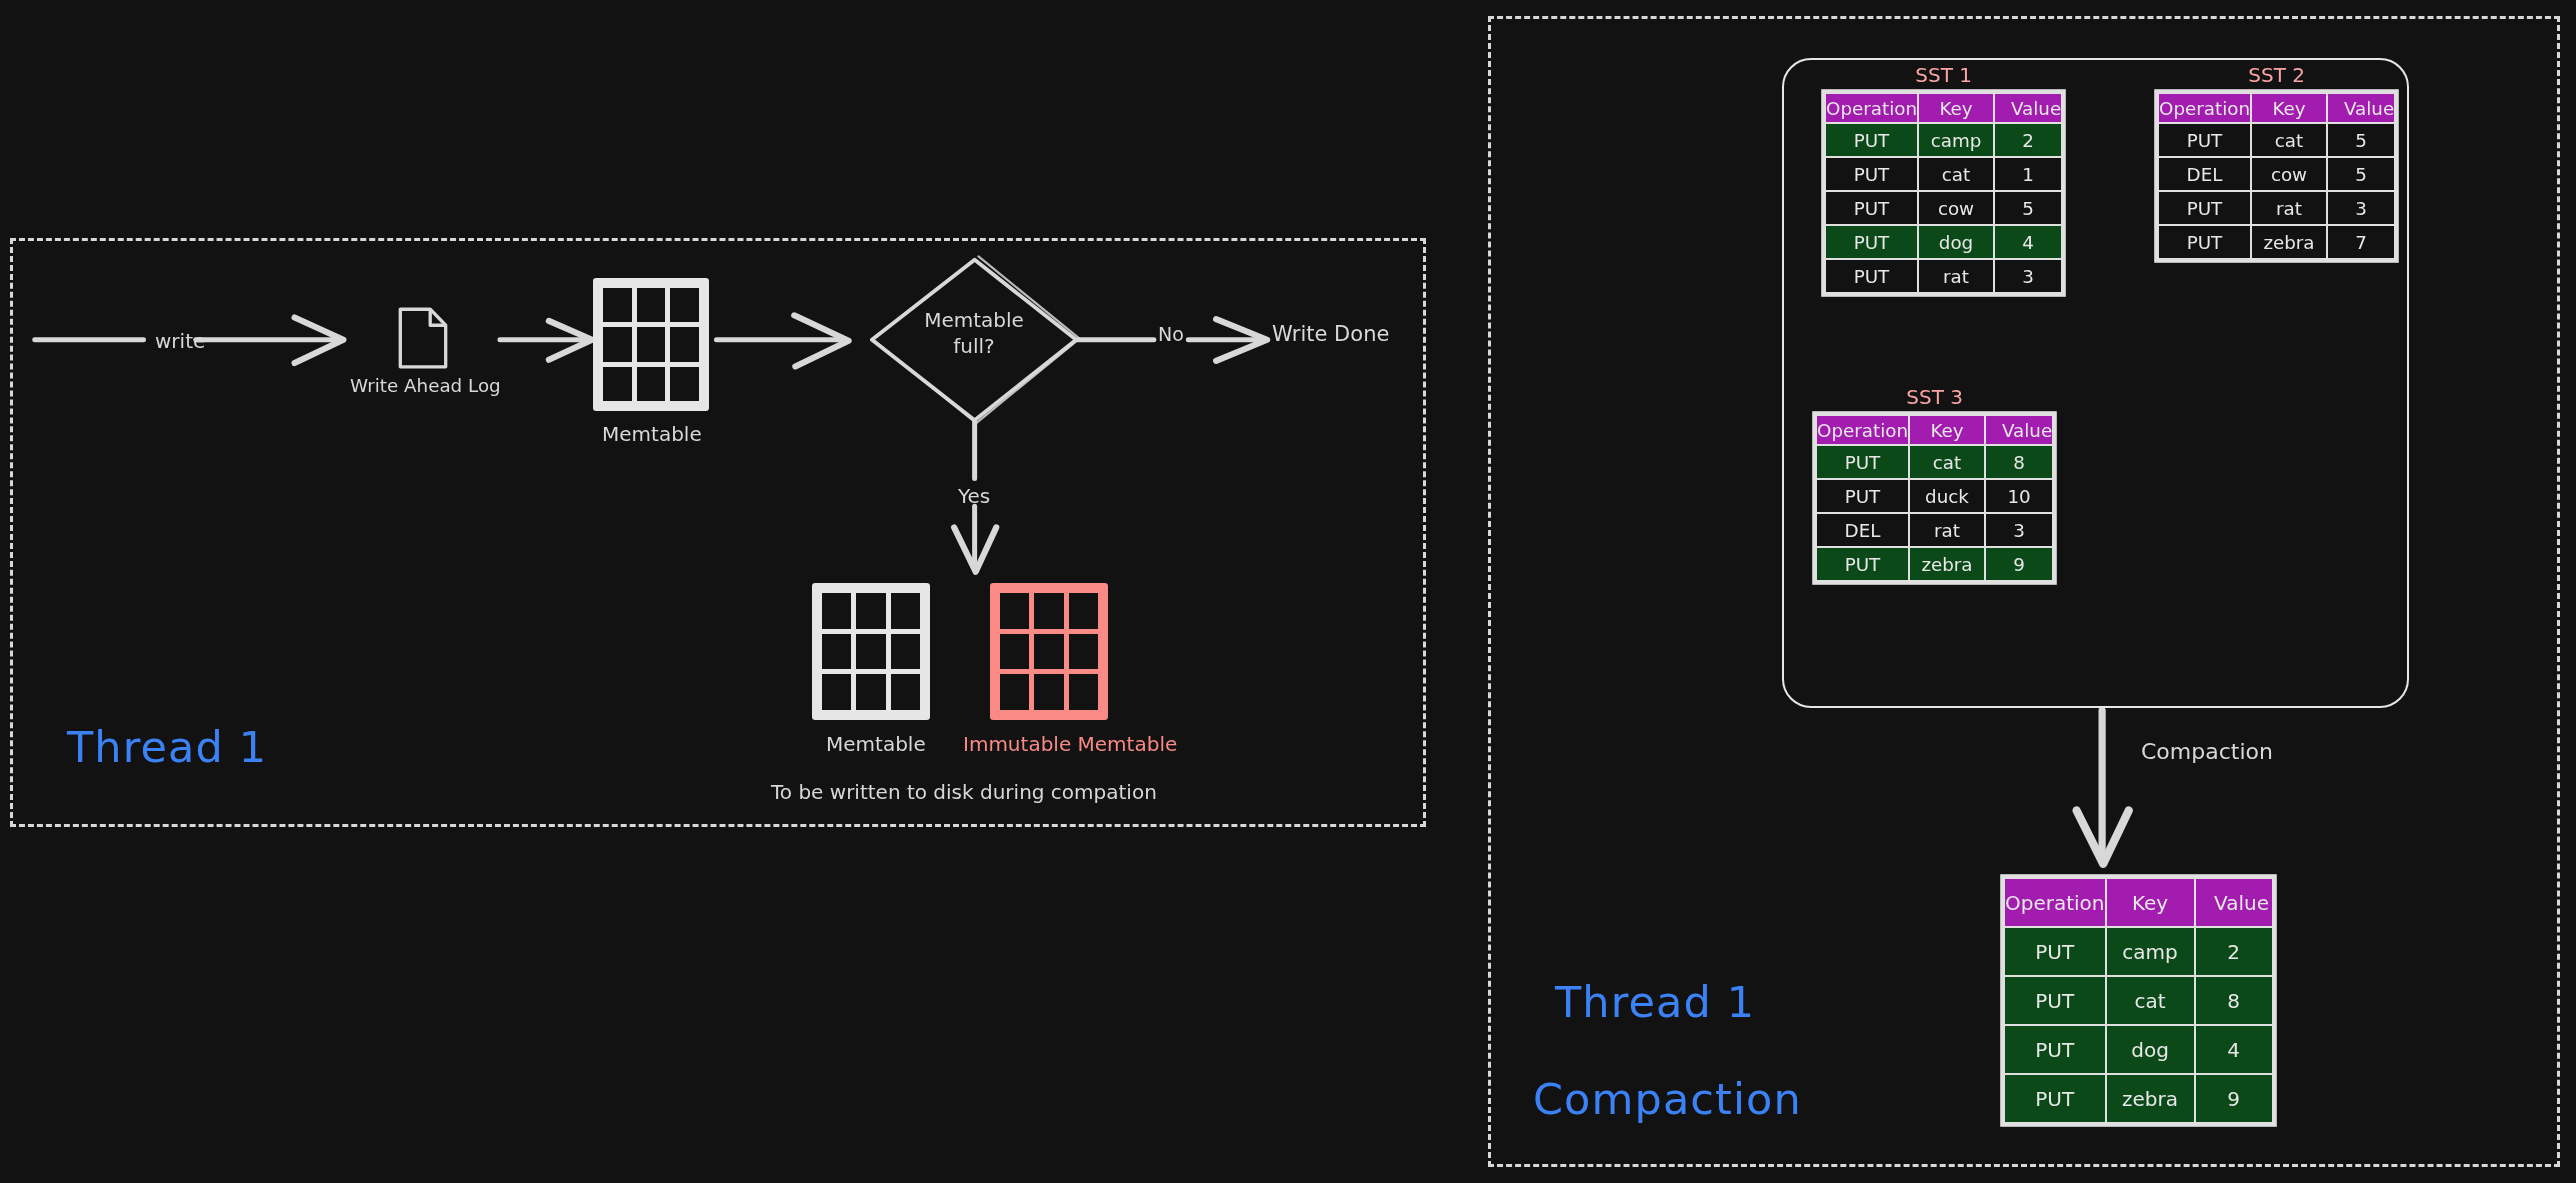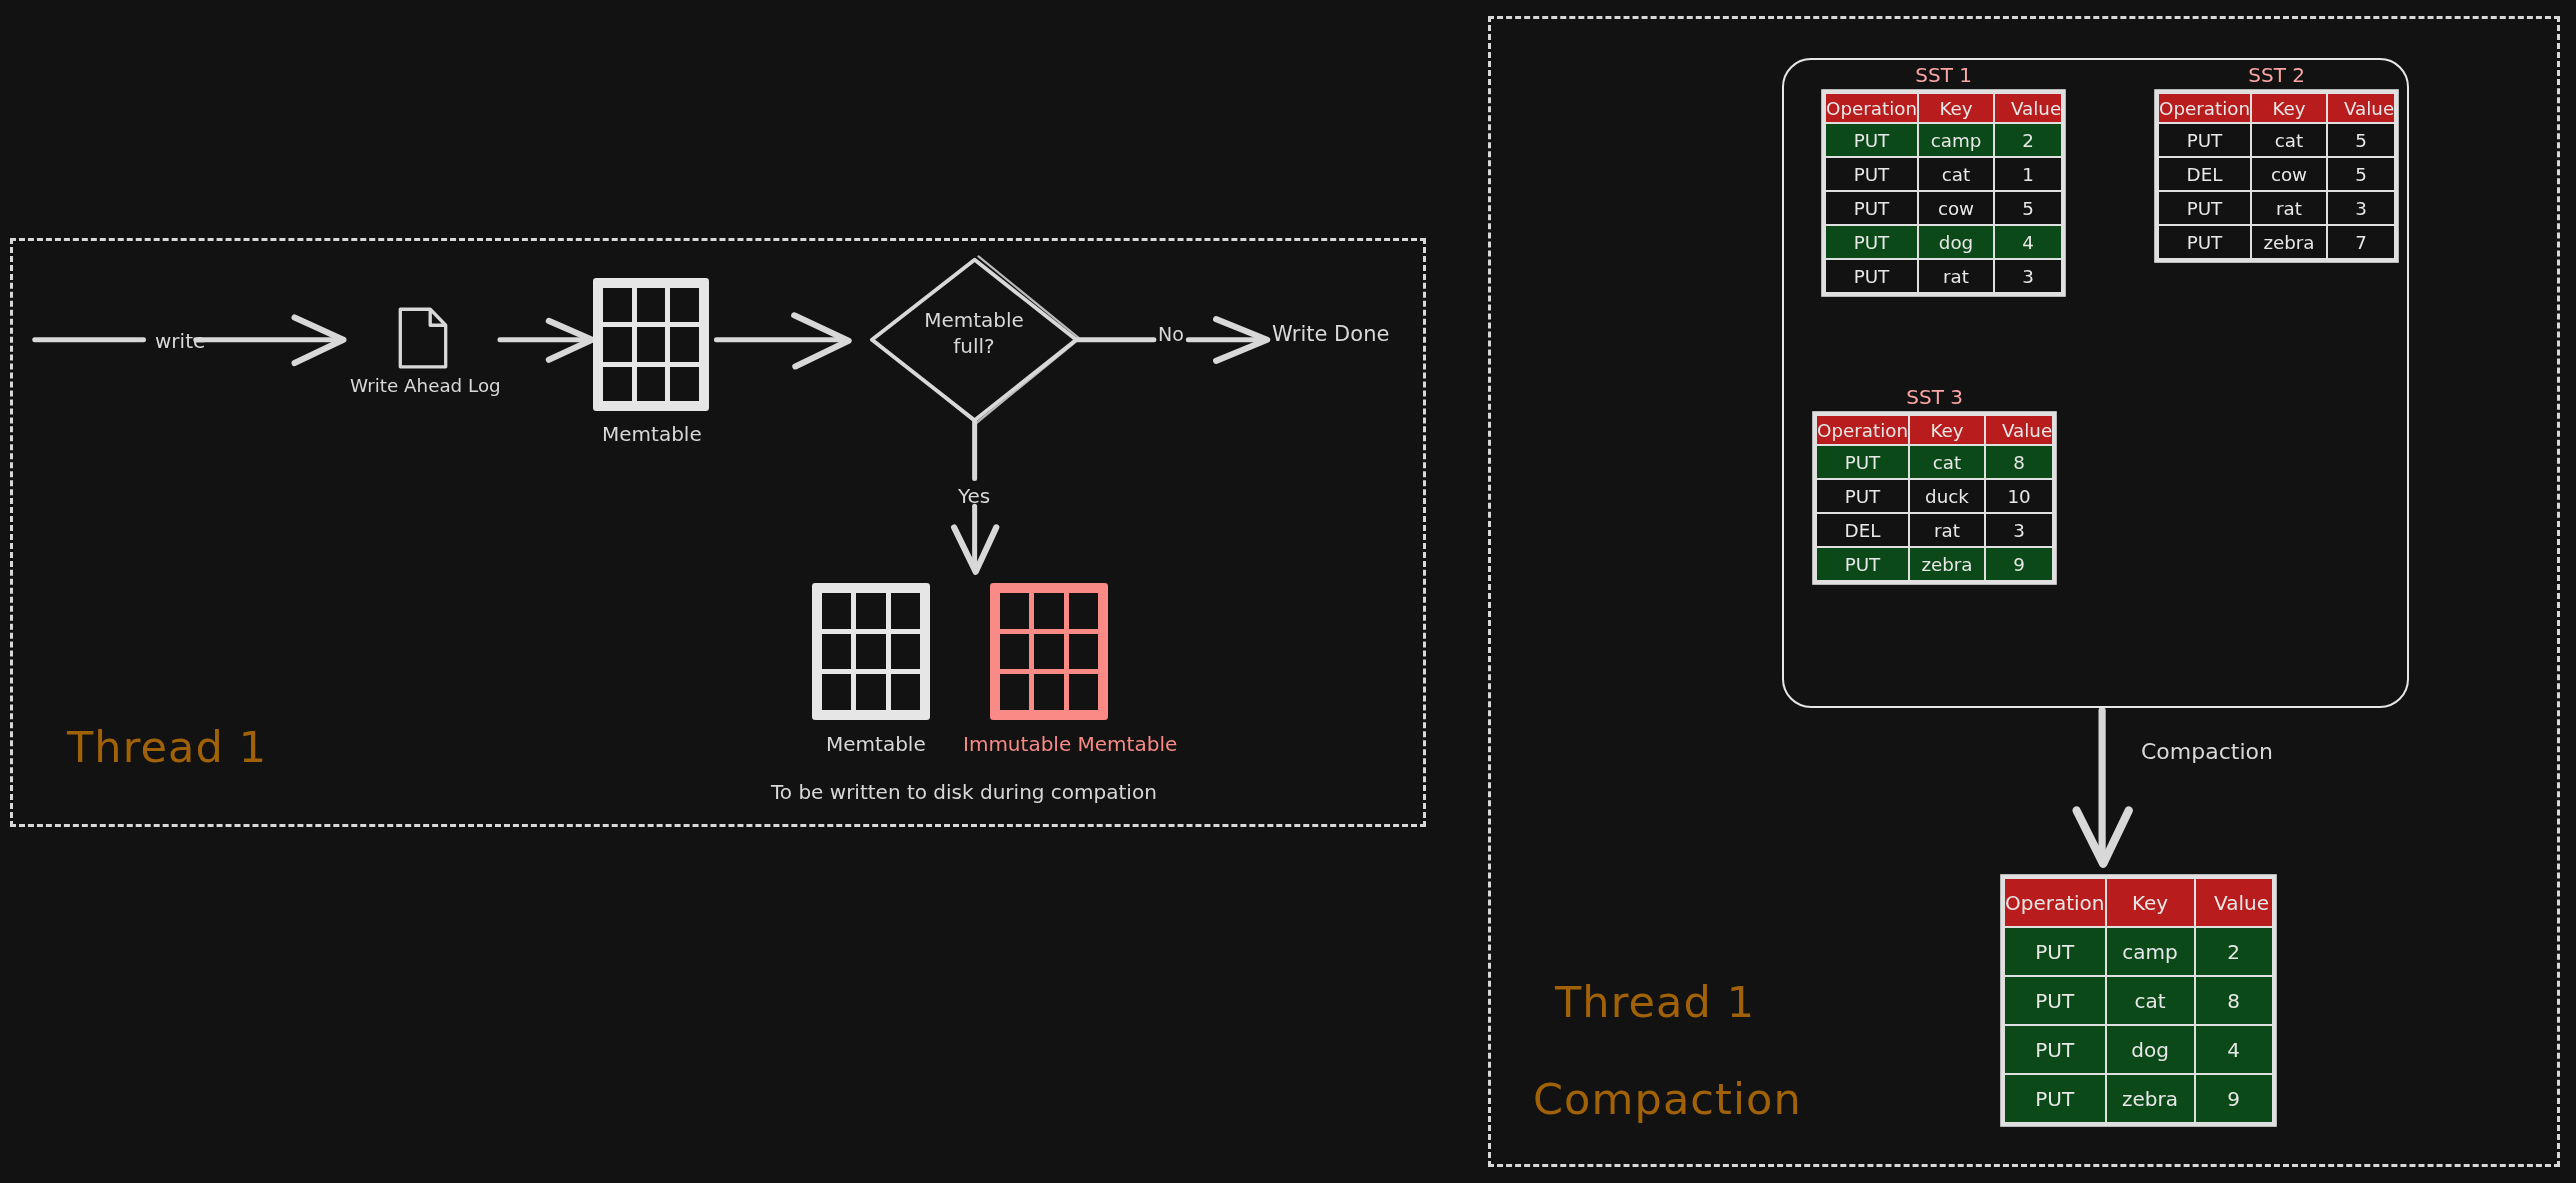--- a/index.html
+++ b/index.html
@@ -18,21 +18,21 @@
     border:3.3px dashed #d8d8d8;
     box-sizing:border-box;
   }
   #panel-thread1{left:10px;top:238px;width:1416px;height:589px;}
   #panel-thread2{left:1488px;top:15.5px;width:1072px;height:1151px;}
 
   .thread-label{
     position:absolute;
     font-size:43px;
     letter-spacing:1.1px;
-    color:#a16207;
+    color:#3b82f6;
     white-space:nowrap;
     font-family:"DejaVu Sans","Liberation Sans",sans-serif;
   }
   #thread1-label{left:67px;top:722px;}
   #thread2-label{left:1555px;top:977px;}
   #thread2-sub{left:1533px;top:1074px;}
 
   
   .hand{
     position:absolute;
@@ -98,21 +98,21 @@
     border:2.2px solid #e0e0e0;
     color:#e8e8e8;
     font-size:18.3px;
     font-weight:normal;
     text-align:center;
     padding:0;
     height:34px;
     box-sizing:border-box;
     white-space:nowrap;
   }
-  table.sst th{height:30px;font-size:18.3px;background:#b91c1c;text-align:center;}
+  table.sst th{height:30px;font-size:18.3px;background:#a21caf;text-align:center;}
   table.sst td.op{width:83px;}
   table.sst td.key{width:76px;}
   table.sst td.val{width:61px;}
   table.sst th.op{width:83px;}
   table.sst th.key{width:76px;}
   table.sst th.val{width:61px;padding-left:16px;}
   table.sst tr.hl td{background:#0b4a18;}
   table.sst.all-green tr.hl td{background:#0b4a18;}
 
   #sst1{left:1824px;top:92px;}

